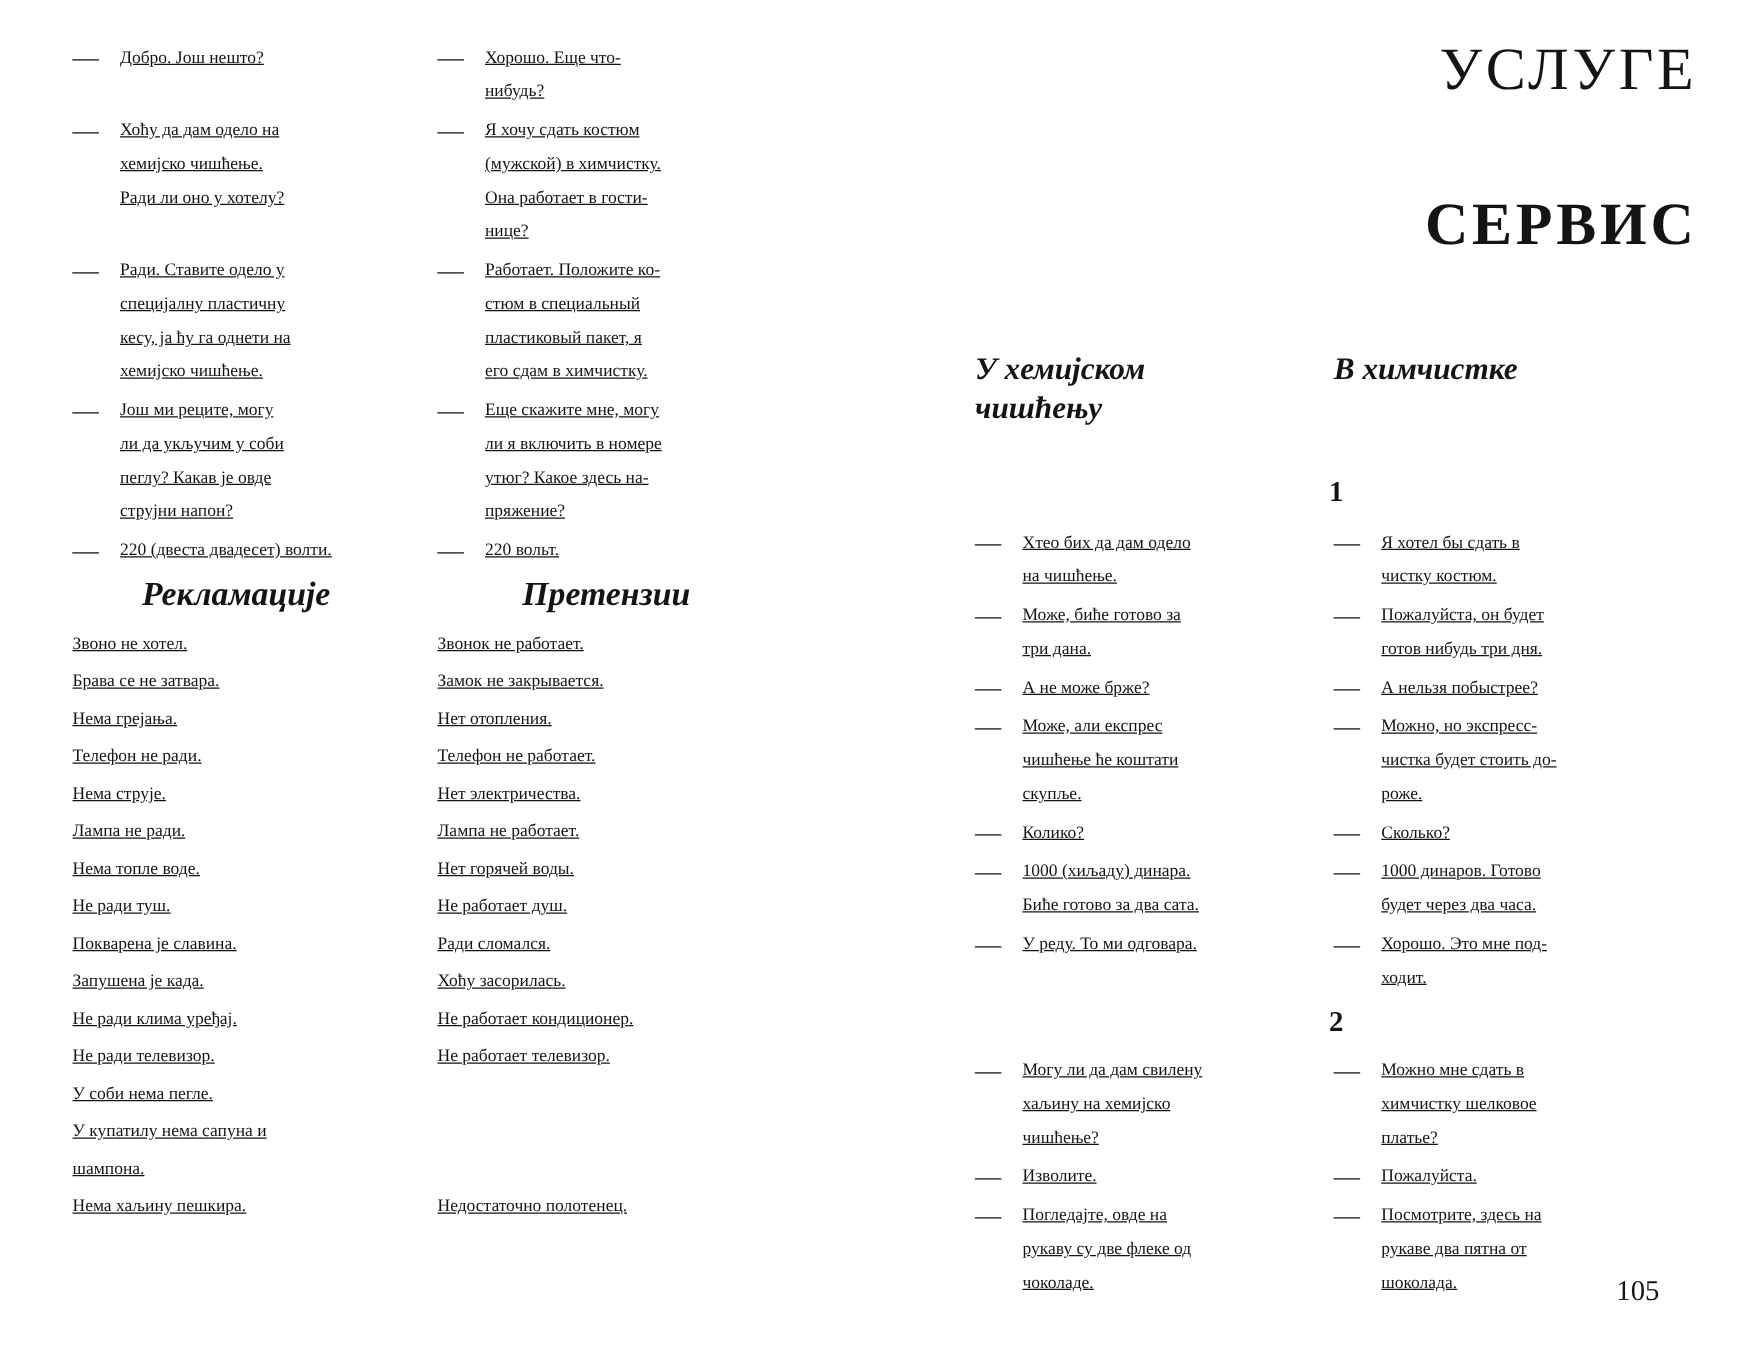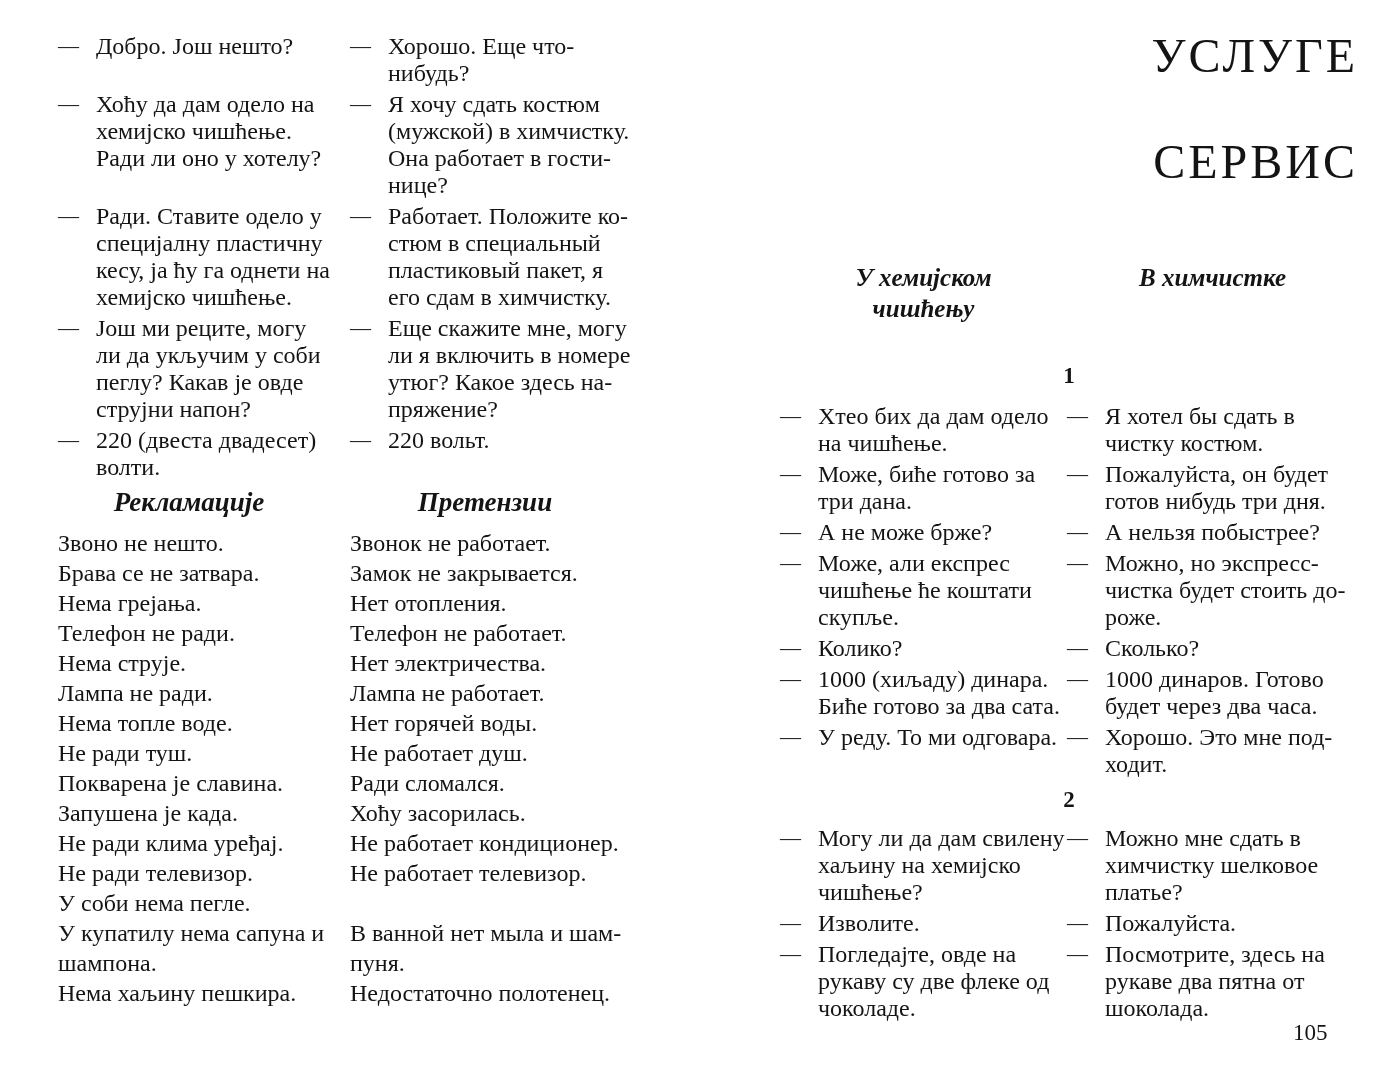--- a/index.html
+++ b/index.html
@@ -3,21 +3,21 @@
 <meta charset="utf-8">
 <style>
   html,body{margin:0;padding:0;}
   body{
     width:1398px;height:1080px;background:#ffffff;
     font-family:"Liberation Serif", serif;color:#141414;
   }
   .spread{position:relative;width:1398px;height:1080px;background:#ffffff;overflow:hidden;}
 
   
-  .txt{white-space:pre-line;font-size:24px;line-height:27px;}
+  .txt{white-space:pre-line;font-size:14px;line-height:27px;text-decoration:underline;}
   .pair{display:grid;margin-bottom:4px;}
   .item{display:flex;align-items:flex-start;}
   .dash{width:38px;flex:none;font-size:21px;line-height:27px;}
 
   
   .page-left{position:absolute;left:58px;top:33px;width:600px;}
   .page-left .pair{grid-template-columns:292px 300px;}
   .claims-headings{display:grid;grid-template-columns:292px 300px;}
   .claims-headings .h{
     font-size:27px;line-height:34px;font-style:italic;font-weight:bold;
@@ -26,25 +26,25 @@
   .claims{margin-top:9px;}
   .claims .pair{grid-template-columns:292px 300px;margin-bottom:0;}
   .claims .txt{line-height:30px;}
 
   
   .page-right{position:absolute;left:780px;top:30px;width:578px;}
   .big-title{
     font-size:48px;line-height:52px;letter-spacing:3px;font-weight:normal;
     text-align:right;margin:0;
   }
-  .big-title.second{margin-top:54px;}
+  .big-title.second{margin-top:72px;font-weight:bold;}
   .sub-headings{display:grid;grid-template-columns:287px 291px;margin-top:74px;}
   .sub-headings .h{
     font-size:25px;line-height:31px;font-style:italic;font-weight:bold;
-    text-align:center;white-space:pre-line;
+    text-align:left;white-space:pre-line;
   }
   .dialogue-number{
     text-align:center;font-size:23px;line-height:27px;font-weight:bold;
   }
   .num-1{margin-top:38px;margin-bottom:14px;}
   .num-2{margin-top:8px;margin-bottom:12px;}
   .page-right .pair{grid-template-columns:287px 291px;}
 
   .page-number{
     position:absolute;left:1293px;top:1019px;
@@ -129,21 +129,21 @@
       </div>
     </div>
 
     <div class="claims-headings">
       <div class="h">Рекламације</div>
       <div class="h">Претензии</div>
     </div>
 
     <div class="claims">
       <div class="pair">
-        <div class="txt">Звоно не нешто.</div>
+        <div class="txt">Звоно не хотел.</div>
         <div class="txt">Звонок не работает.</div>
       </div>
       <div class="pair">
         <div class="txt">Брава се не затвара.</div>
         <div class="txt">Замок не закрывается.</div>
       </div>
       <div class="pair">
         <div class="txt">Нема грејања.</div>
         <div class="txt">Нет отопления.</div>
       </div>
@@ -182,22 +182,20 @@
       <div class="pair">
         <div class="txt">Не ради телевизор.</div>
         <div class="txt">Не работает телевизор.</div>
       </div>
       <div class="pair">
         <div class="txt">У соби нема пегле.</div>
       </div>
       <div class="pair">
         <div class="txt">У купатилу нема сапуна и
 шампона.</div>
-        <div class="txt">В ванной нет мыла и шам-
-пуня.</div>
       </div>
       <div class="pair">
         <div class="txt">Нема хаљину пешкира.</div>
         <div class="txt">Недостаточно полотенец.</div>
       </div>
     </div>
   </div>
 
   <div class="page-right">
 

